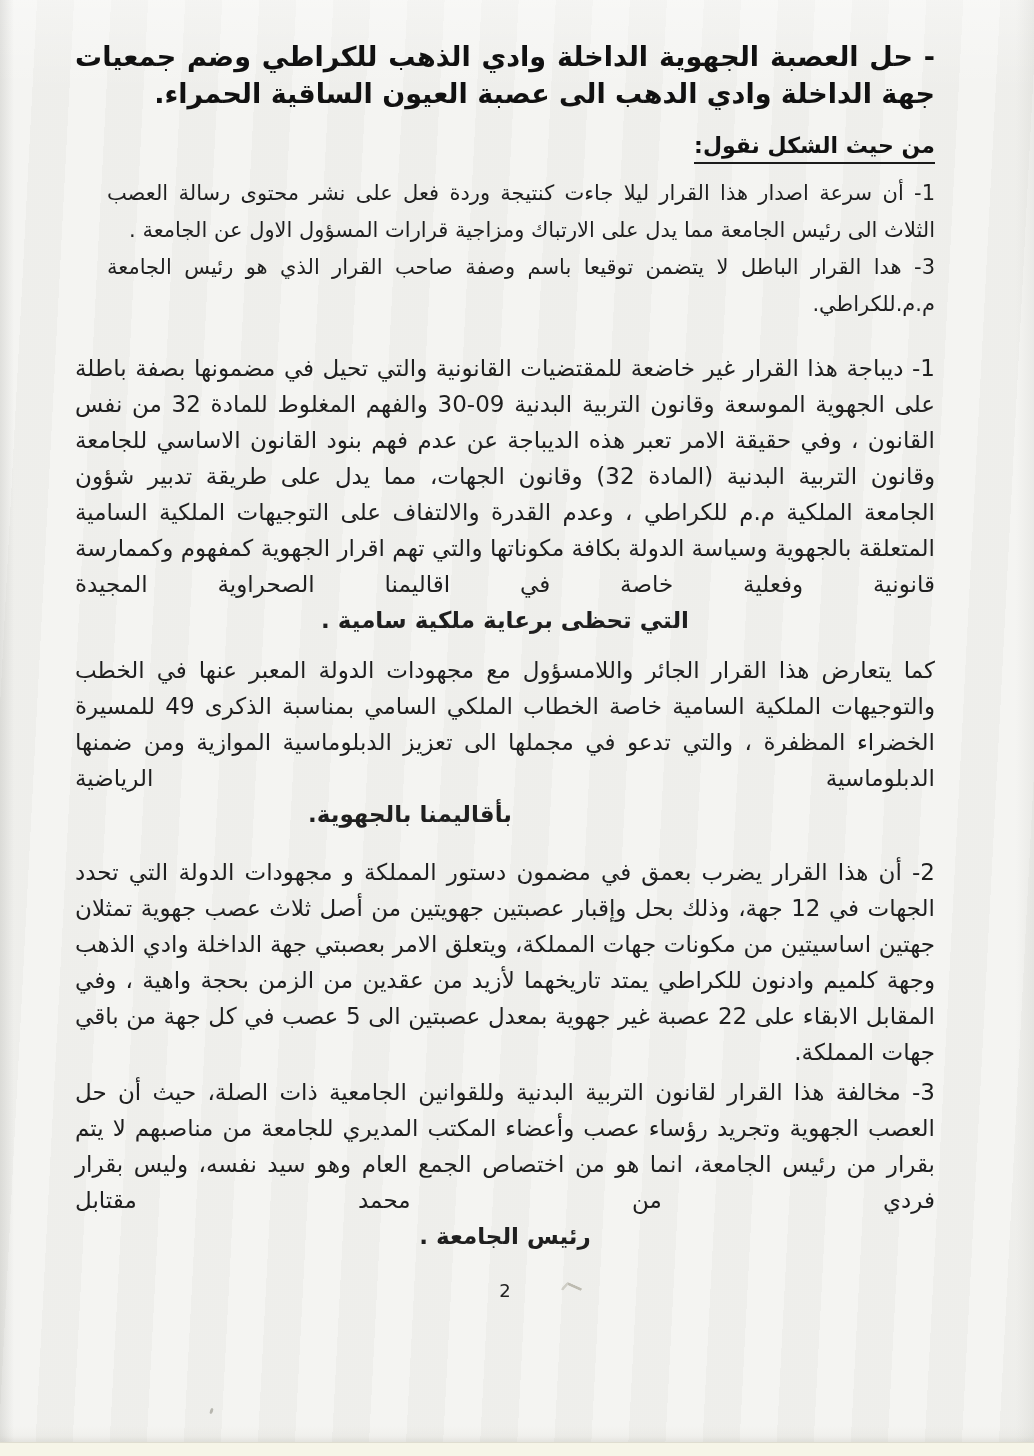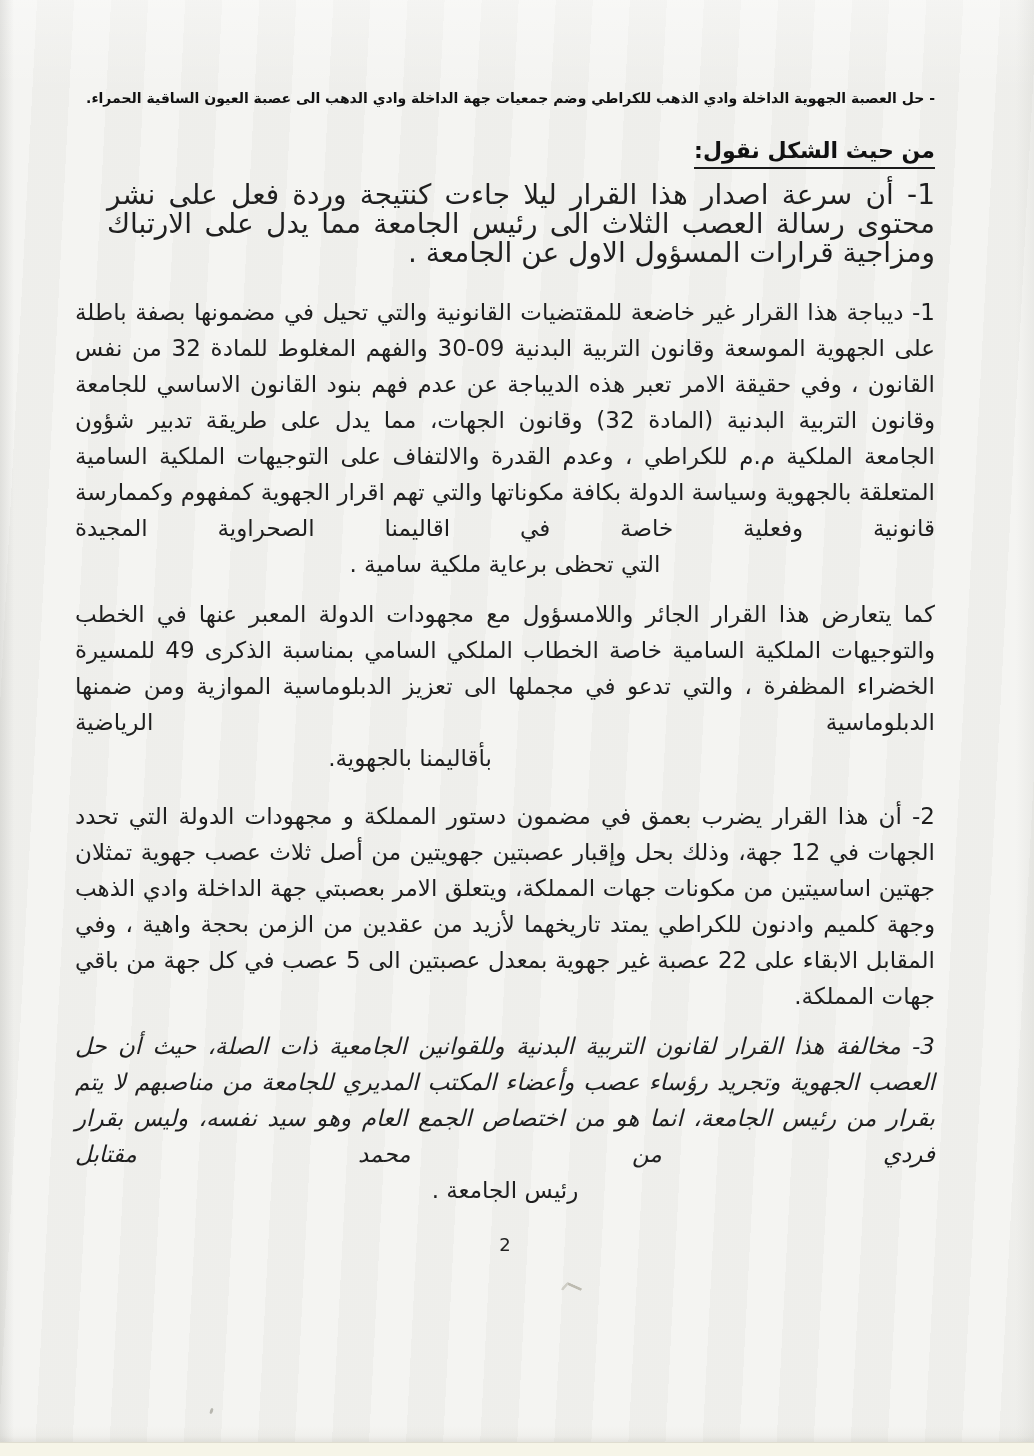--- a/index.html
+++ b/index.html
@@ -17,49 +17,49 @@
       linear-gradient(270deg, rgba(160,160,152,0.12) 0px, rgba(160,160,152,0) 18px),
       linear-gradient(180deg, rgba(255,255,255,0.35) 0px, rgba(255,255,255,0) 90px),
       linear-gradient(0deg, rgba(190,188,170,0.22) 0px, rgba(190,188,170,0) 30px),
       repeating-linear-gradient(93deg, rgba(255,255,255,0.10) 0 37px, rgba(150,150,145,0.05) 37px 74px),
       #f3f3f0;
   }
   .content { position: absolute; top: 0; right: 99px; left: 75px; }
   p { margin: 0; }
 
   .intro {
-    margin-top: 80px;
+    margin-top: 38px;
     font-weight: bold;
     color: #111;
-    font-size: 14px;
+    font-size: 27px;
     line-height: 37px;
     text-align: justify;
   }
   .heading-row { margin-top: 22px; }
   .mt-heading2 { margin-top: 46px; }
   .heading {
     display: inline-block;
     font-weight: bold;
     color: #111;
     font-size: 22px;
     line-height: 24px;
     padding-bottom: 4px;
     border-bottom: 2px solid #1b1b1b;
   }
   .form-list { margin-top: 11px; }
-  .form-item { font-size: 28px; line-height: 29px; text-align: justify; margin-left: 32px; }
+  .form-item { font-size: 21px; line-height: 37px; text-align: justify; margin-left: 32px; }
 
   .blk { font-size: 23px; line-height: 36px; text-align: justify; }
   .fill-last { text-align-last: justify; }
-  .tail { text-align: center; text-align-last: center; }
+  .tail { text-align: center; text-align-last: center; font-weight: bold; }
   .nudge-right { padding-left: 0; padding-right: 0; margin-right: 190px; margin-left: 0; }
   .mt-item1 { margin-top: 27px; }
   .mt-para  { margin-top: 14px; }
   .mt-item2 { margin-top: 22px; }
-  .mt-item3 { margin-top: 14px; font-style: italic; }
+  .mt-item3 { margin-top: 4px; }
 
   .page-num {
     margin-top: 26px;
     text-align: center;
     text-align-last: center;
     font-size: 18px;
     color: #222;
   }
 
   
@@ -91,20 +91,21 @@
   <div class="content">
 
     <p class="intro">- حل العصبة الجهوية الداخلة وادي الذهب للكراطي وضم جمعيات جهة الداخلة وادي الدهب الى عصبة العيون الساقية الحمراء.</p>
 
     <div class="heading-row">
       <span class="heading">من حيث الشكل نقول:</span>
     </div>
 
     <div class="form-list">
       <p class="form-item">1- أن سرعة اصدار هذا القرار ليلا جاءت كنتيجة وردة فعل على نشر محتوى رسالة العصب الثلاث الى رئيس الجامعة مما يدل على الارتباك ومزاجية قرارات المسؤول الاول عن الجامعة .</p>
+      <p class="form-item">3- هدا القرار الباطل لا يتضمن توقيعا باسم وصفة صاحب القرار الذي هو رئيس الجامعة م.م.للكراطي.</p>
     </div>
 
 
     <p class="blk fill-last mt-item1">1- ديباجة هذا القرار غير خاضعة للمقتضيات القانونية والتي تحيل في مضمونها بصفة باطلة على الجهوية الموسعة وقانون التربية البدنية 09-30 والفهم المغلوط للمادة 32 من نفس القانون ، وفي حقيقة الامر تعبر هذه الديباجة عن عدم فهم بنود القانون الاساسي للجامعة وقانون التربية البدنية (المادة 32) وقانون الجهات، مما يدل على طريقة تدبير شؤون الجامعة الملكية م.م للكراطي ، وعدم القدرة والالتفاف على التوجيهات الملكية السامية المتعلقة بالجهوية وسياسة الدولة بكافة مكوناتها والتي تهم اقرار الجهوية كمفهوم وكممارسة قانونية وفعلية خاصة في اقاليمنا الصحراوية المجيدة</p>
     <p class="blk tail">التي تحظى برعاية ملكية سامية .</p>
 
     <p class="blk fill-last mt-para">كما يتعارض هذا القرار الجائر واللامسؤول مع مجهودات الدولة المعبر عنها في الخطب والتوجيهات الملكية السامية خاصة الخطاب الملكي السامي بمناسبة الذكرى 49 للمسيرة الخضراء المظفرة ، والتي تدعو في مجملها الى تعزيز الدبلوماسية الموازية ومن ضمنها الدبلوماسية الرياضية</p>
     <p class="blk tail nudge-right">بأقاليمنا بالجهوية.</p>
 
     <p class="blk mt-item2">2- أن هذا القرار يضرب بعمق في مضمون دستور المملكة و مجهودات الدولة التي تحدد الجهات في 12 جهة، وذلك بحل وإقبار عصبتين جهويتين من أصل ثلاث عصب جهوية تمثلان جهتين اساسيتين من مكونات جهات المملكة، ويتعلق الامر بعصبتي جهة الداخلة وادي الذهب وجهة كلميم وادنون للكراطي يمتد تاريخهما لأزيد من عقدين من الزمن بحجة واهية ، وفي المقابل الابقاء على 22 عصبة غير جهوية بمعدل عصبتين الى 5 عصب في كل جهة من باقي جهات المملكة.</p>

